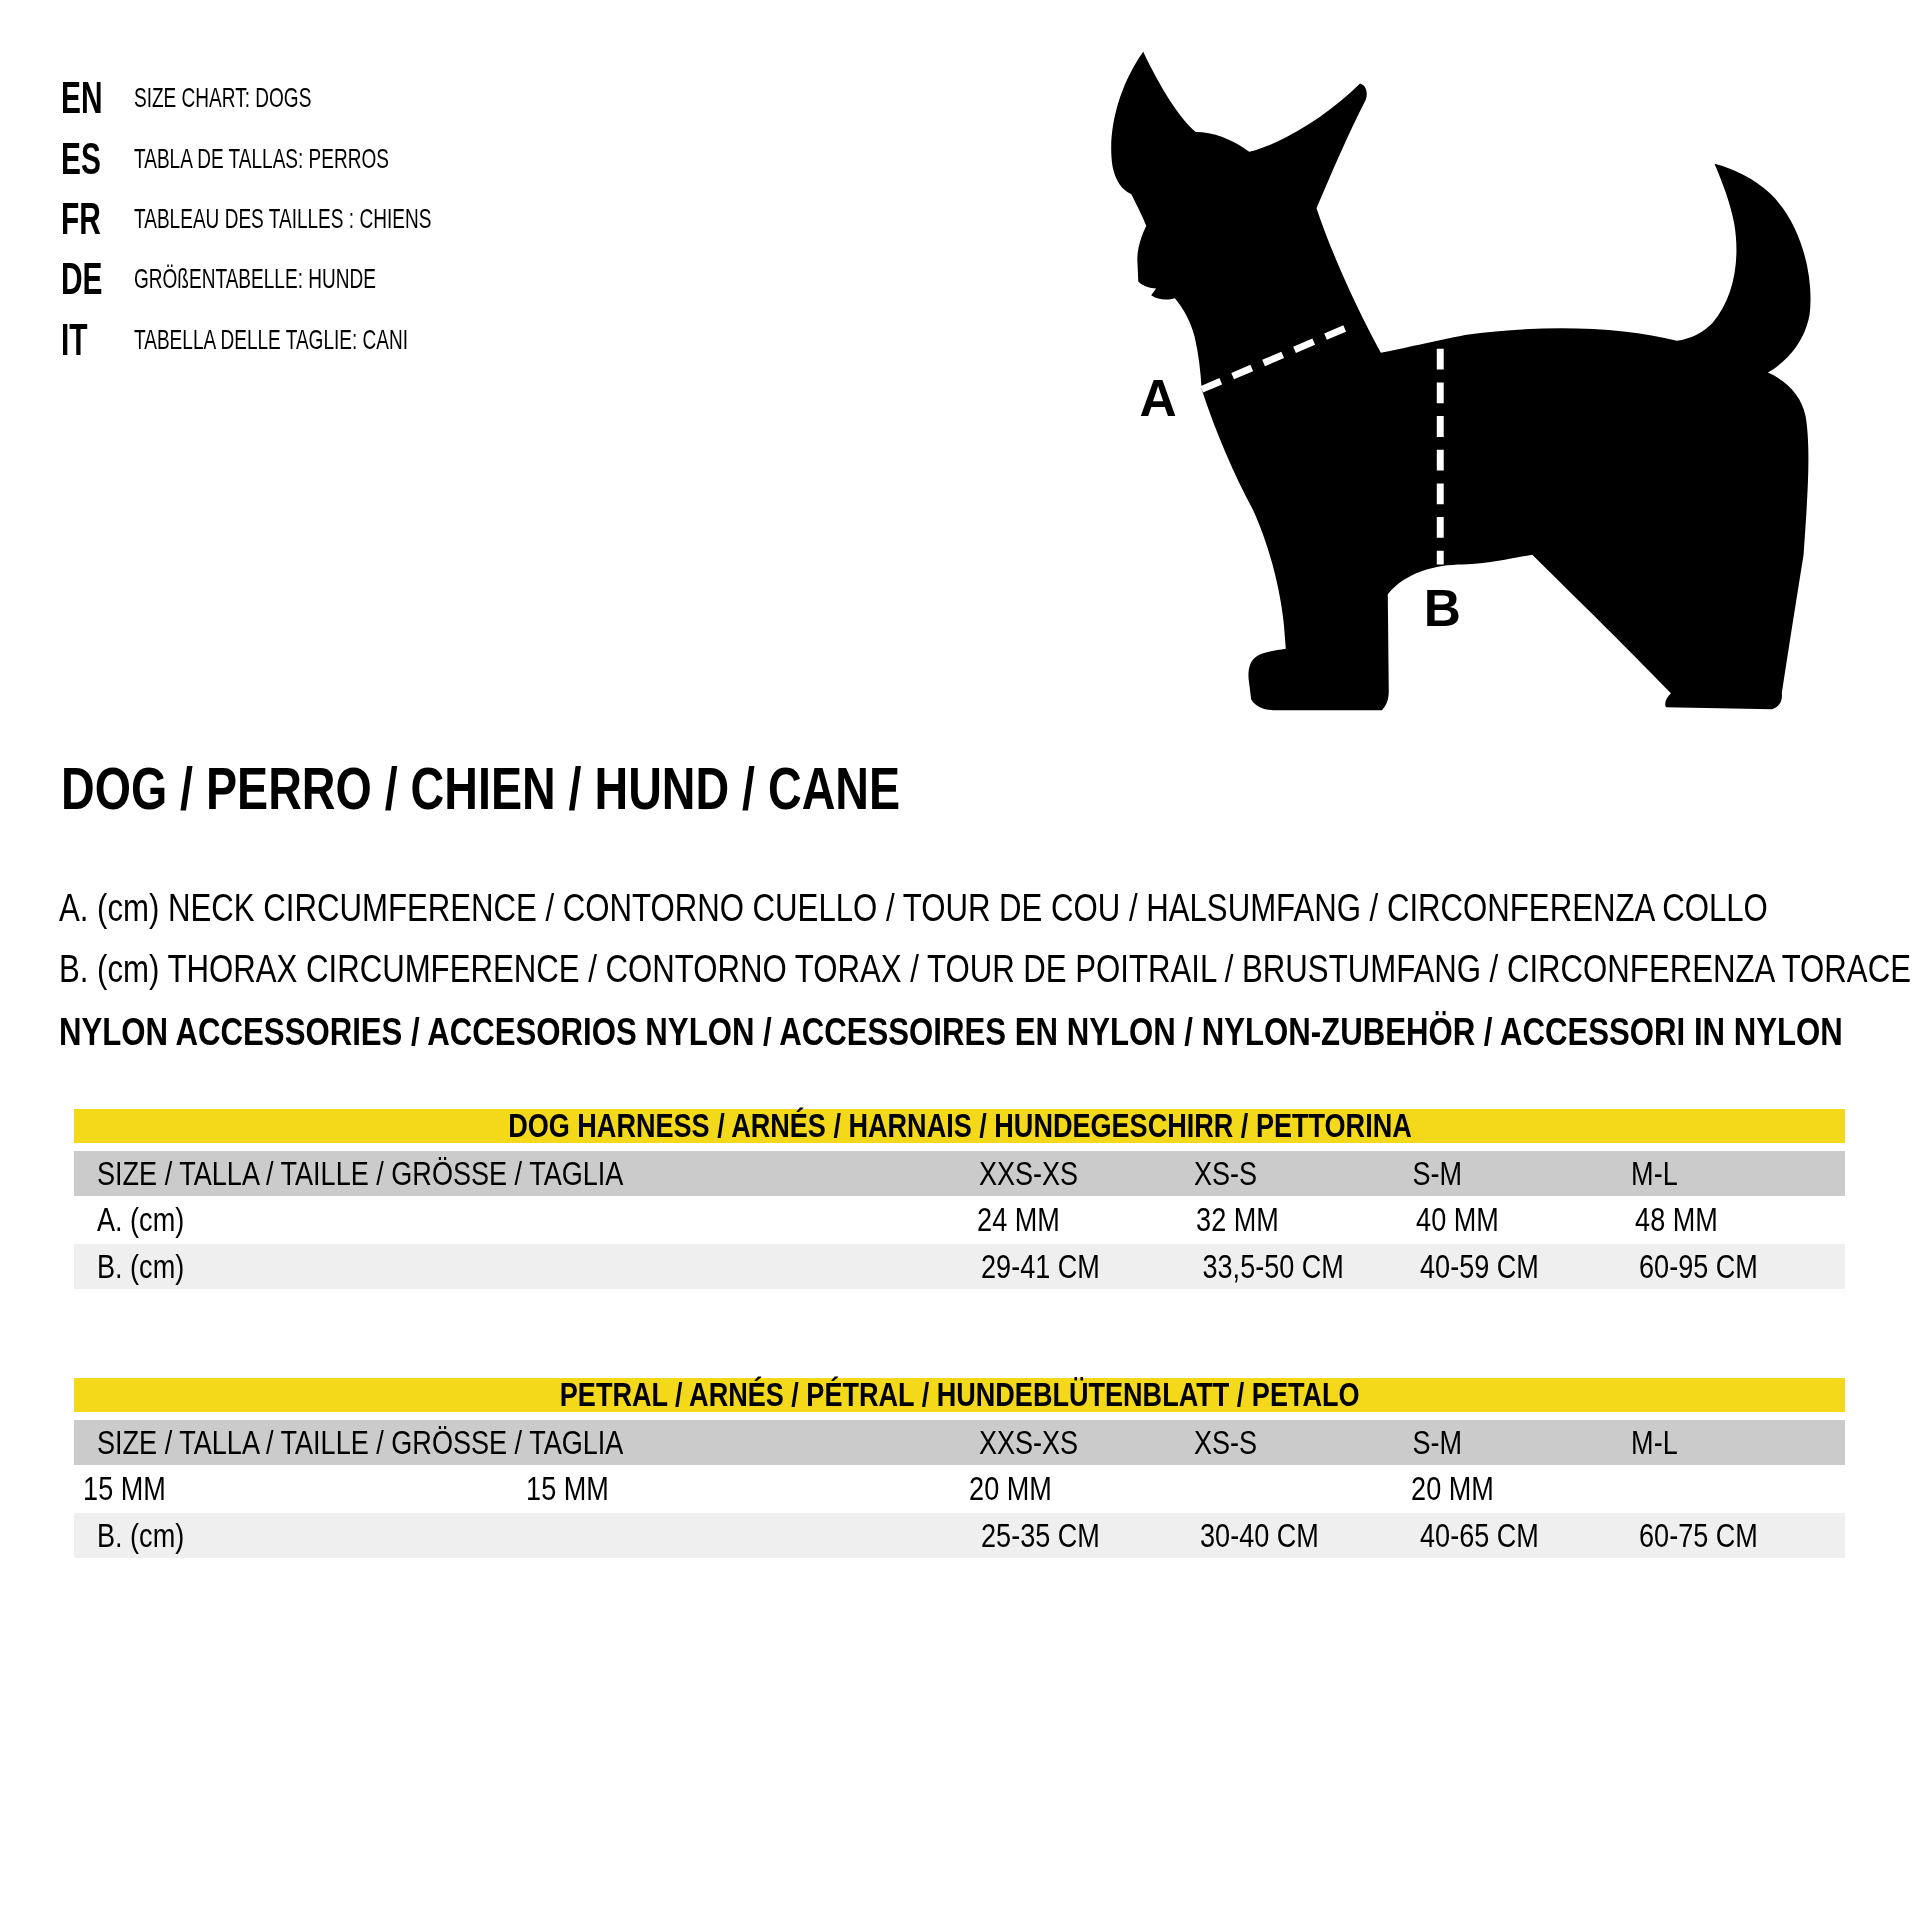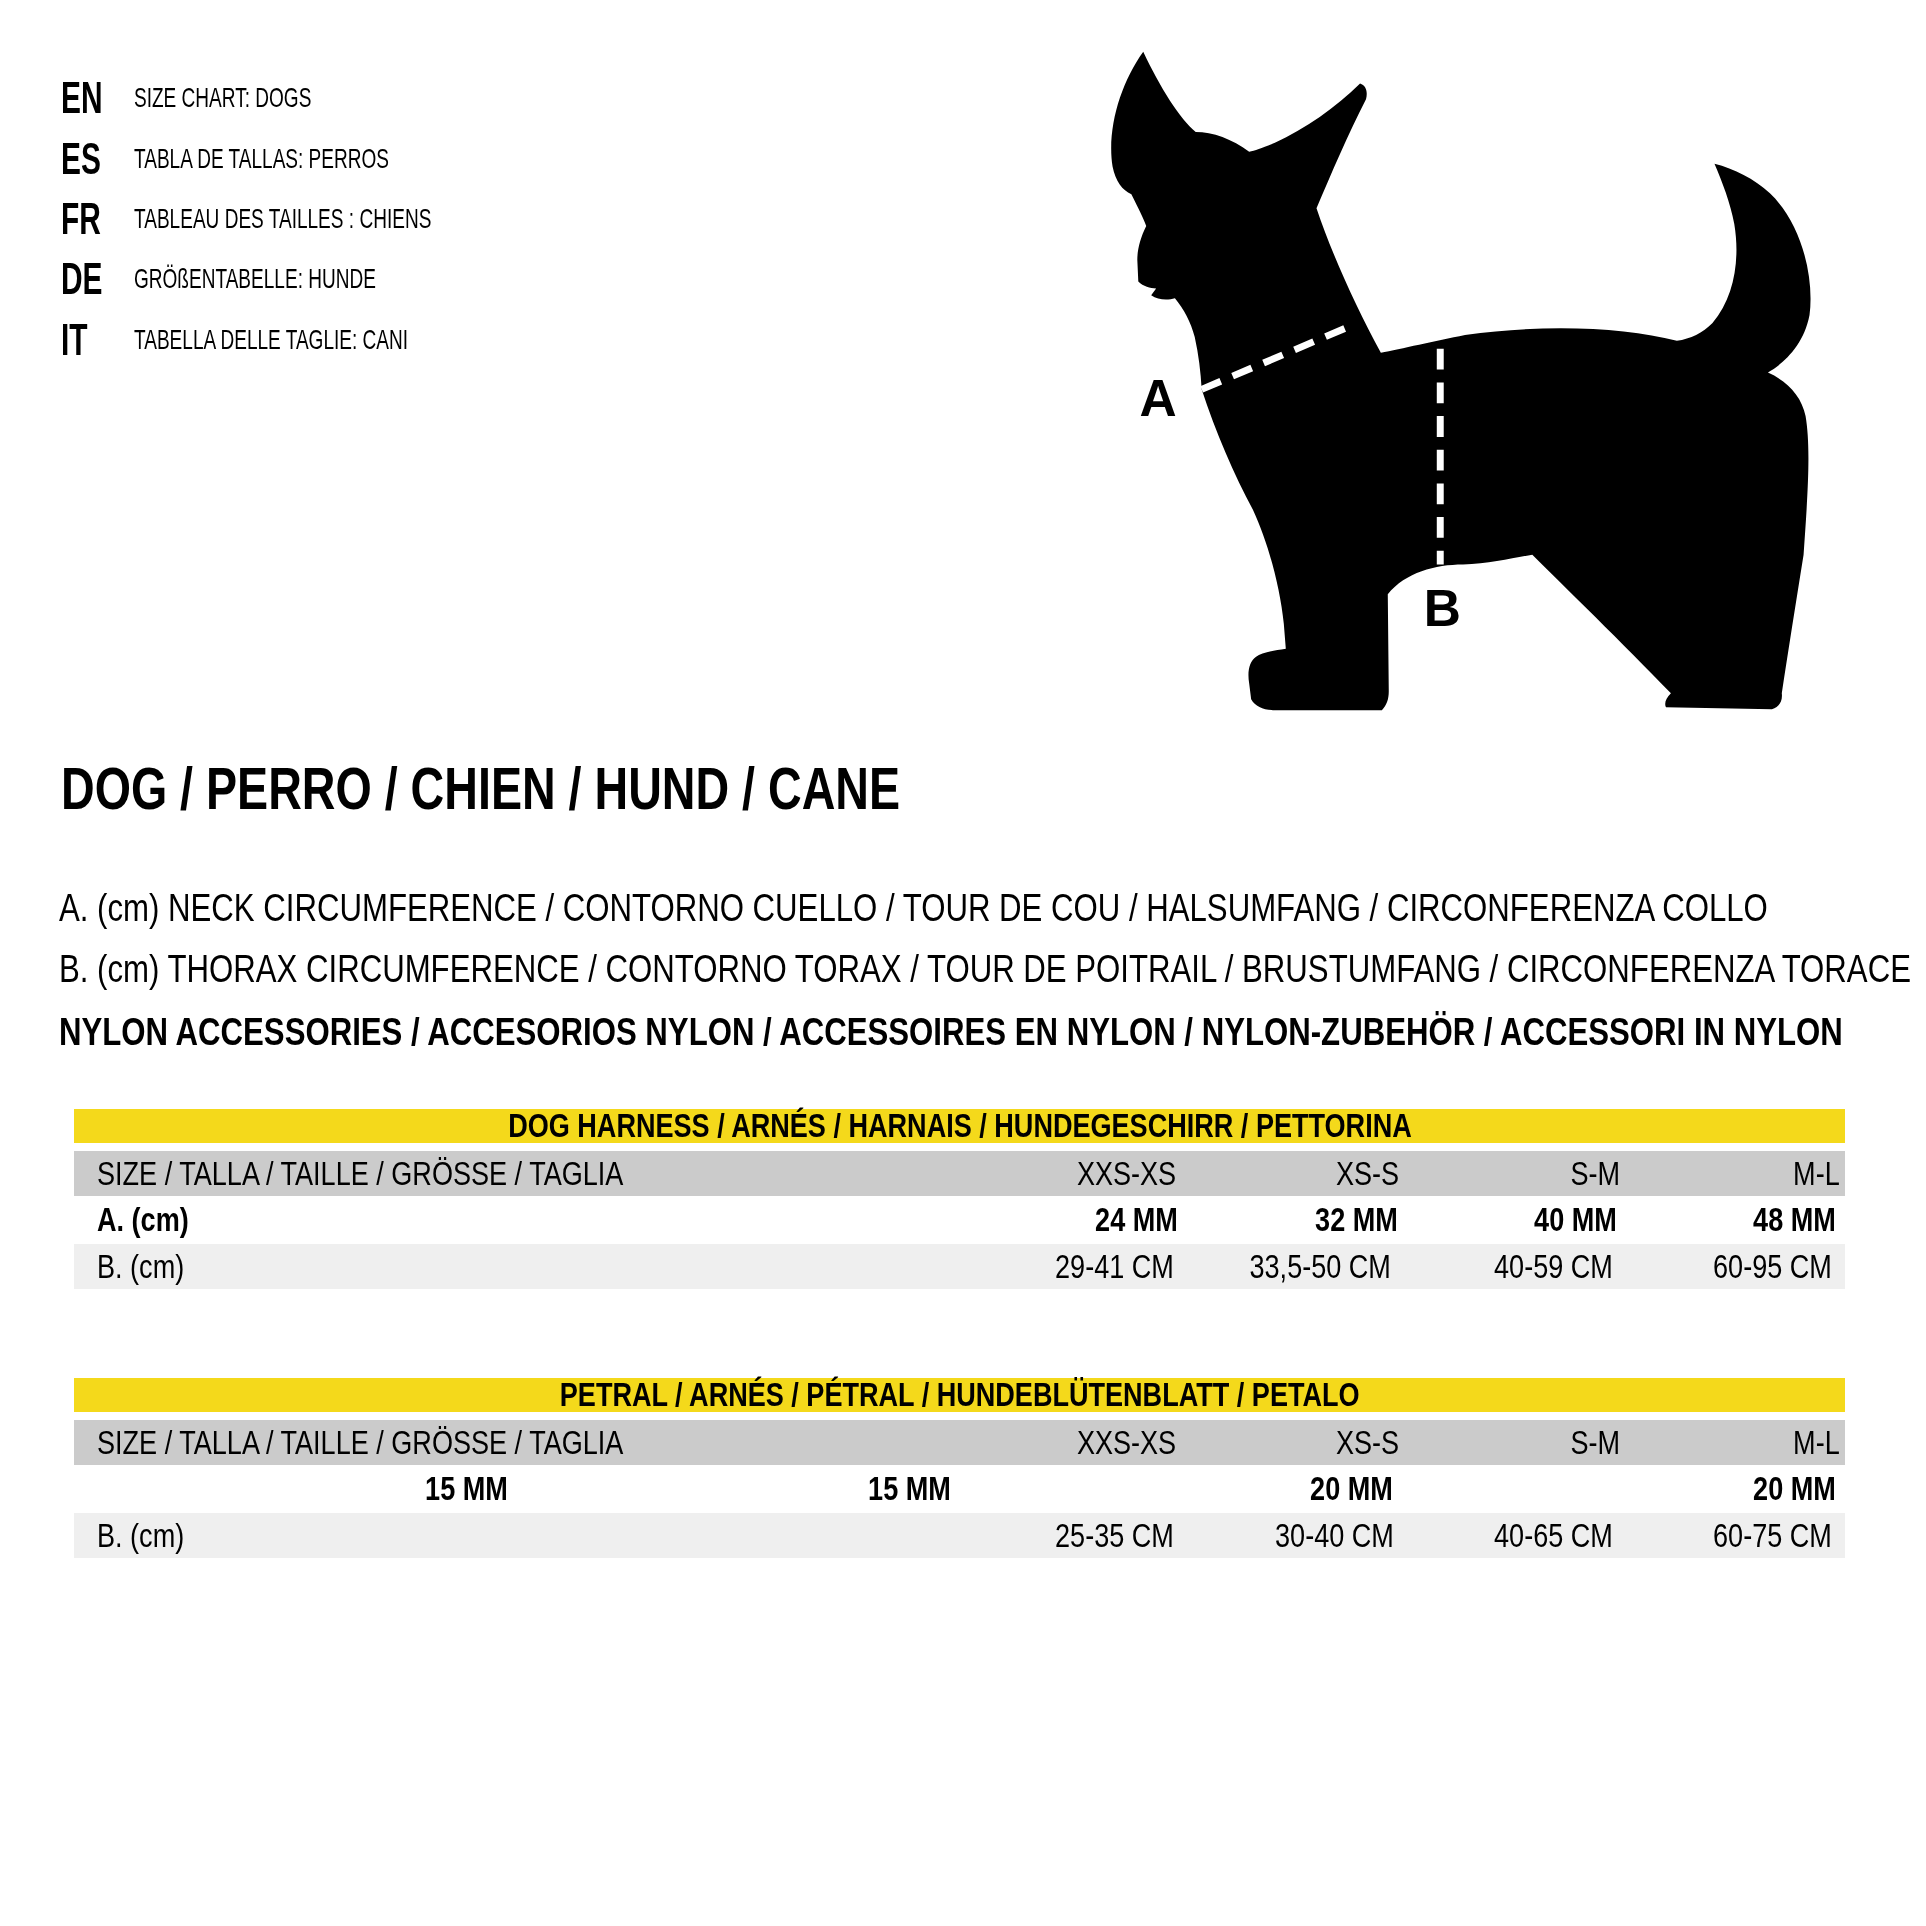--- a/index.html
+++ b/index.html
@@ -34,25 +34,25 @@
   .size-table{
     position:absolute;left:74px;width:1771px;
   }
   .tbl-title{
     height:34px;background:var(--yellow);
     display:flex;align-items:center;justify-content:center;
     font-size:33px;font-weight:bold;
   }
   .tbl-row{display:flex;height:45px;align-items:stretch;font-size:33px;margin-top:8px;}
   .tbl-row.head{background:var(--gray);}
-  .tbl-row.white{background:var(--paper);height:32px;font-weight:bold;}
+  .tbl-row.white{background:var(--paper);height:32px;}
   .tbl-row.lite{background:var(--lite);}
   .cell{display:flex;align-items:center;}
   .cell.label{flex:0 0 871px;padding-left:23px;}
-  .cell.val{flex:1 1 0;justify-content:flex-end;text-align:center;}
+  .cell.val{flex:1 1 0;justify-content:flex-start;text-align:center;}
 
   svg text{font-family:"Liberation Sans", sans-serif;}
 </style>
 </head>
 <body>
 
 <div>
   <span class="abs lang-code" style="left:61px;top:72px"><span class="cx68">EN</span></span>
   <span class="abs lang-title" style="left:134px;top:72px"><span class="cx68">SIZE CHART: DOGS</span></span>
 

